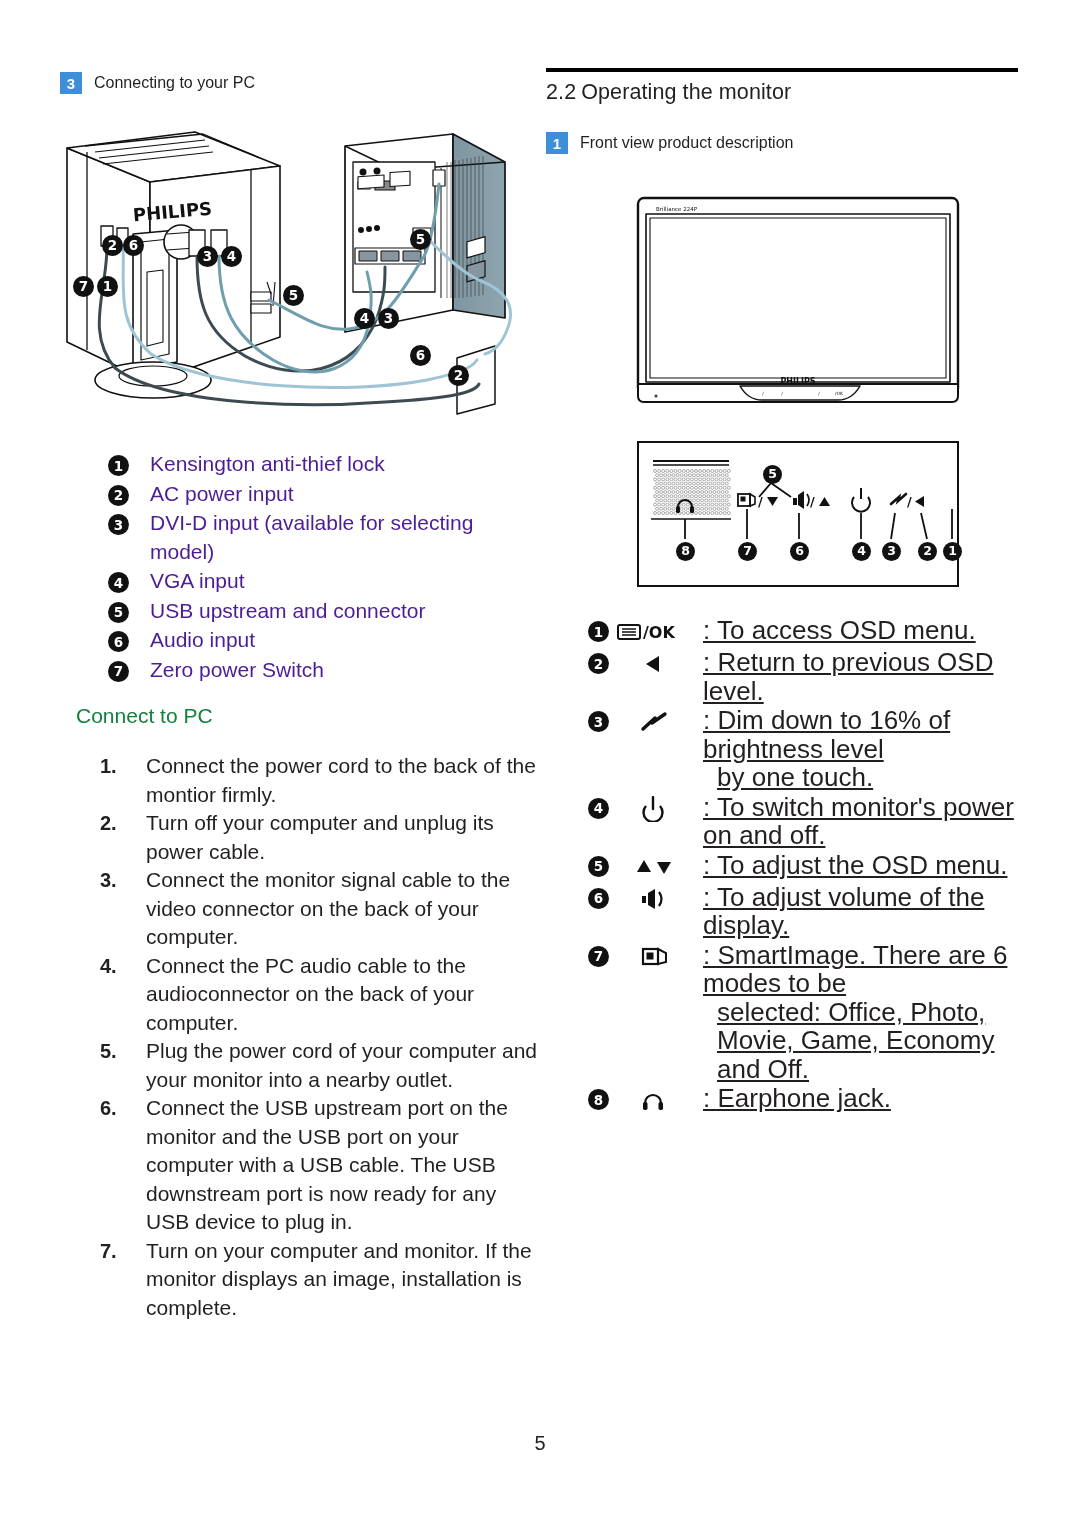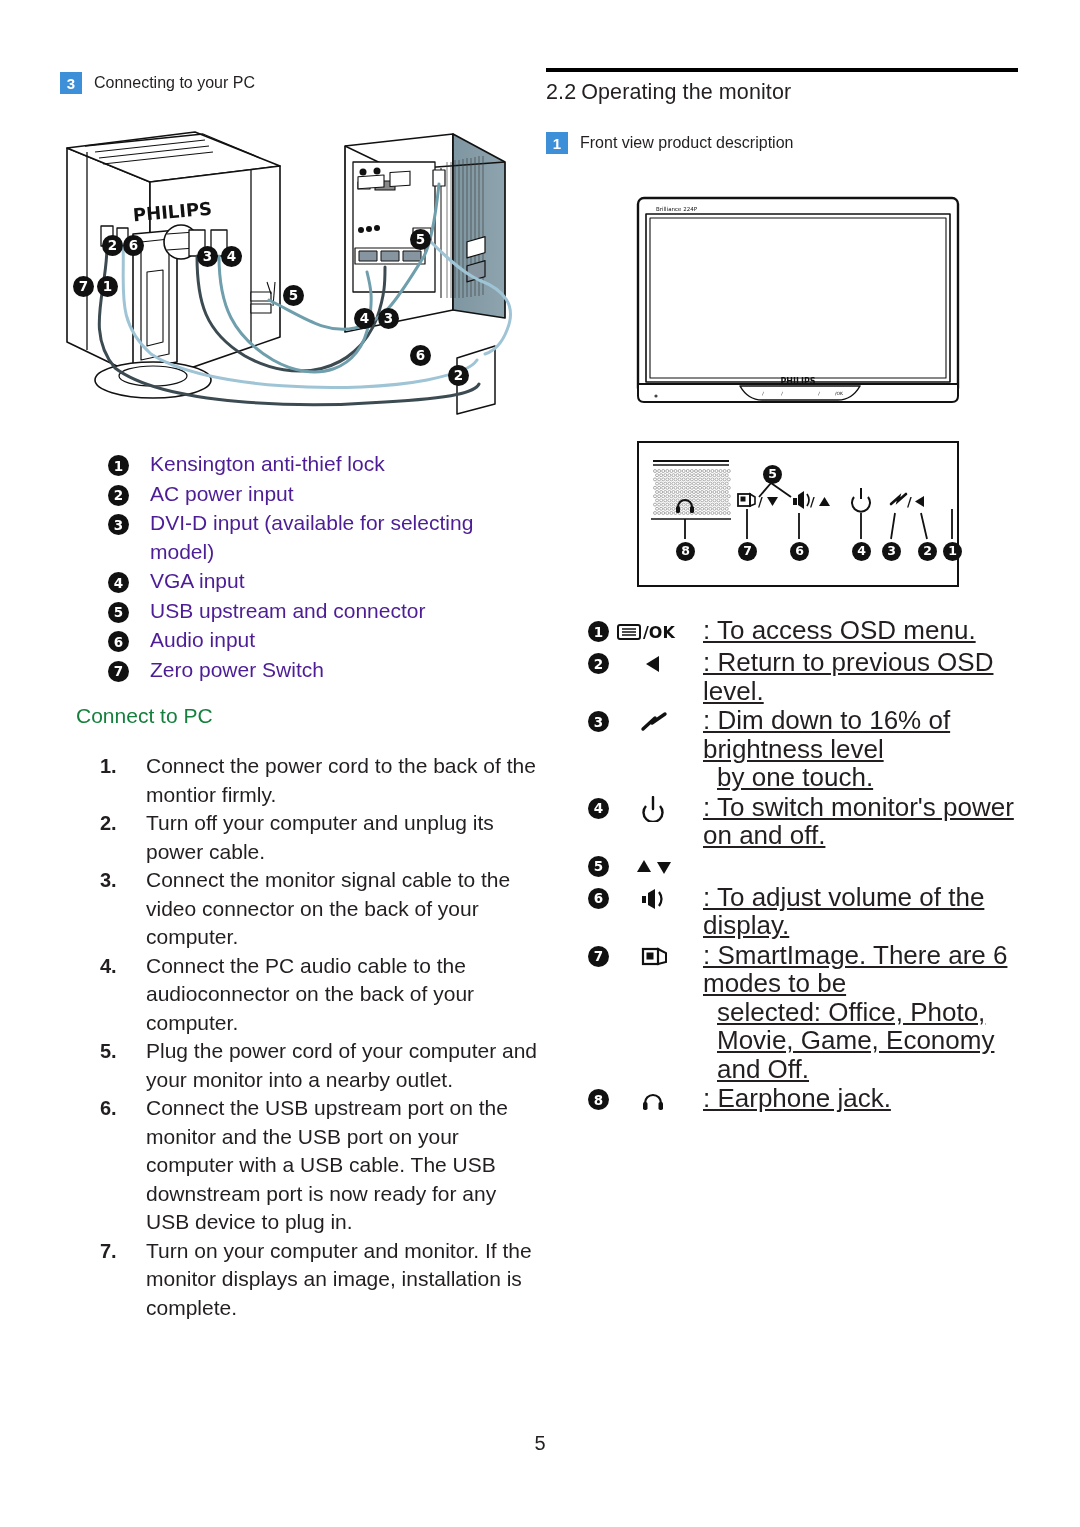--- a/index.html
+++ b/index.html
@@ -796,20 +796,21 @@
     </div>
 
     <div class="osd-row">
       <div class="osd-bullet">5</div>
       <div class="osd-icon">
         <svg width="70" height="24" viewBox="0 0 70 24">
           <path d="M20 17 L34 17 L27 5 Z" fill="#111"></path>
           <path d="M40 7 L54 7 L47 19 Z" fill="#111"></path>
         </svg>
       </div>
+      <div class="osd-desc">: To adjust the OSD menu.</div>
     </div>
 
     <div class="osd-row">
       <div class="osd-bullet">6</div>
       <div class="osd-icon">
         <svg width="70" height="24" viewBox="0 0 70 24">
           <rect x="25" y="9" width="4" height="7" fill="#111"></rect>
           <path d="M31 6 L38 2 L38 22 L31 18 Z" fill="#111"></path>
           <path d="M42 5 Q47 12 42 19" fill="none" stroke="#111" stroke-width="2.2"></path>
         </svg>

